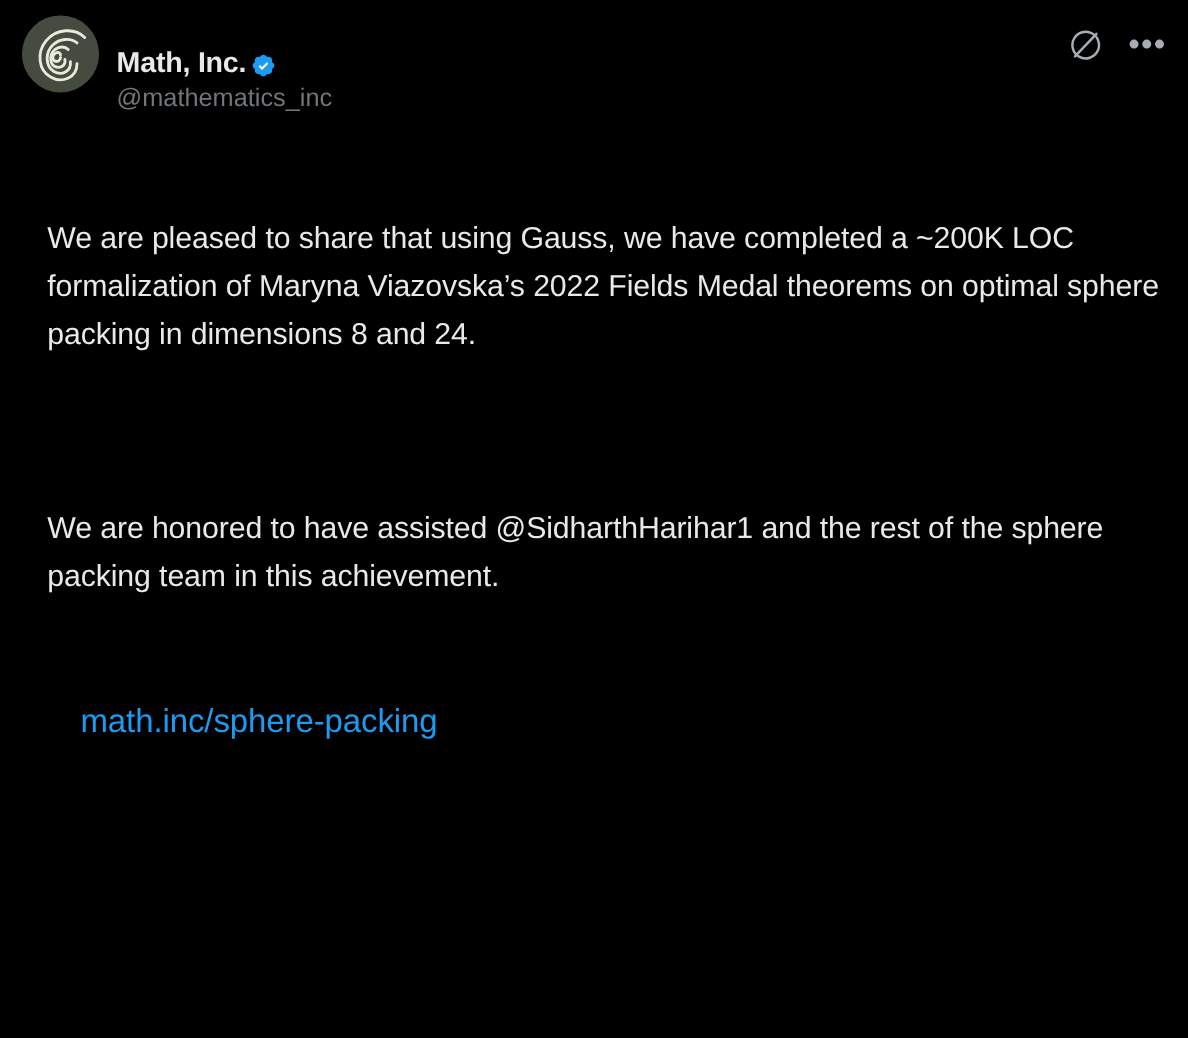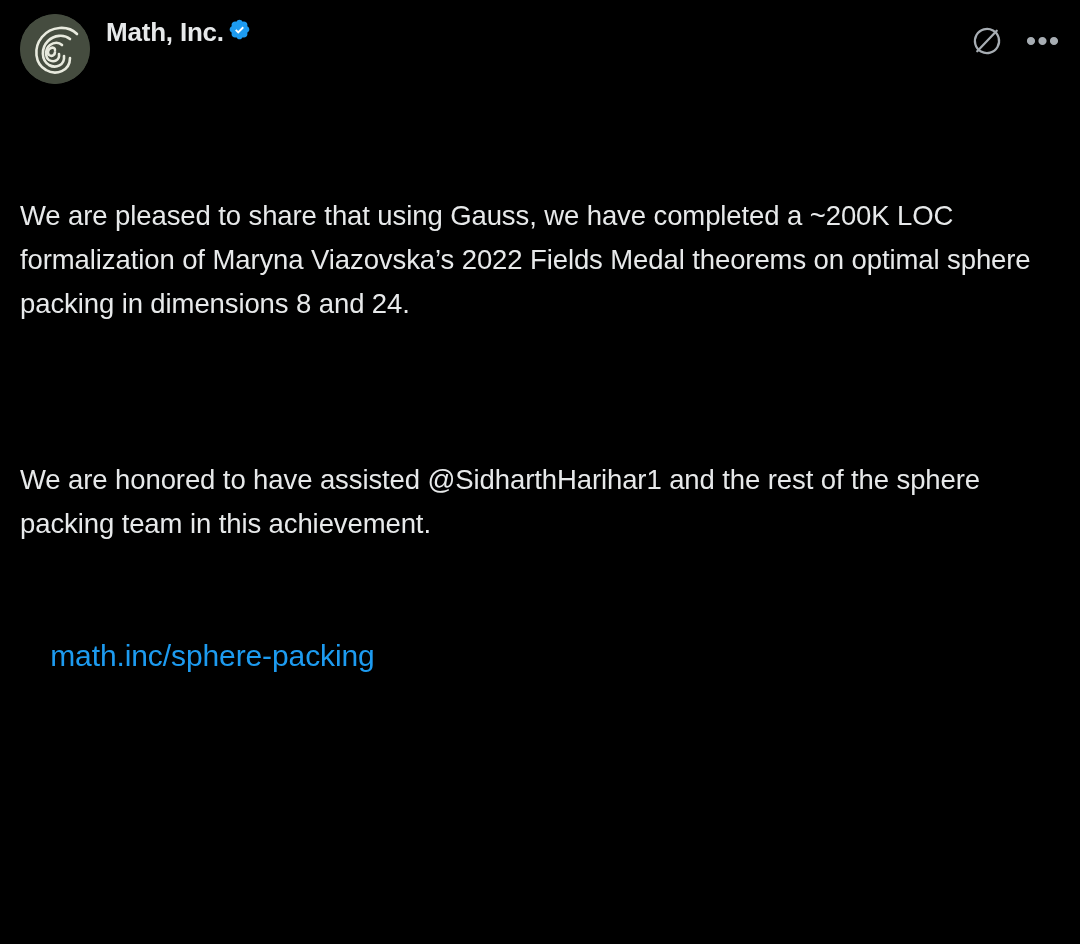--- a/index.html
+++ b/index.html
@@ -45,22 +45,23 @@
   .names {
     display: flex;
     flex-direction: column;
     justify-content: center;
     padding-top: 4px;
     flex: 1 1 auto;
     min-width: 0;
   }
   .name-row {
     display: flex;
-    align-items: flex-start;
+    align-items: flex-end;
     gap: 4px;
+    margin-top: 24px;
   }
   .display-name {
     font-size: 26px;
     font-weight: bold;
     color: #e7e9ea;
     letter-spacing: -0.2px;
     line-height: 1.1;
   }
   .verified {
     width: 23px;
@@ -100,20 +101,21 @@
 
   
   .body-text {
     margin-top: 14px;
     font-size: 27.5px;
     line-height: 44px;
     color: #e7e9ea;
     letter-spacing: -0.1px;
     white-space: pre-wrap;
     word-wrap: break-word;
+    margin-left: 23px;
   }
   .para { margin: 0 0 44px 0; }
   .para:last-child { margin-bottom: 0; }
 
   .link {
     color: #1d9bf0;
     text-decoration: none;
     font-size: 30px;
     line-height: 44px;
     display: inline-block;
@@ -140,20 +142,21 @@
     </div>
 
     <div class="names">
       <div class="name-row">
         <span class="display-name">Math, Inc.</span>
         <svg class="verified" viewBox="0 0 24 24">
           <path fill="#1d9bf0" d="M22.25 12c0-1.43-.88-2.67-2.19-3.34.46-1.39.2-2.9-.81-3.91s-2.52-1.27-3.91-.81C14.67 2.63 13.43 1.75 12 1.75s-2.67.88-3.34 2.19c-1.39-.46-2.9-.2-3.91.81s-1.27 2.52-.81 3.91C2.63 9.33 1.75 10.57 1.75 12s.88 2.67 2.19 3.34c-.46 1.39-.2 2.9.81 3.91s2.52 1.27 3.91.81c.67 1.31 1.91 2.19 3.34 2.19s2.67-.88 3.34-2.19c1.39.46 2.9.2 3.91-.81s1.27-2.52.81-3.91c1.31-.67 2.19-1.91 2.19-3.34z"></path>
           <path fill="#ffffff" d="M10.67 16.33l-3.3-3.3 1.41-1.41 1.89 1.89 4.55-4.55 1.41 1.41-5.96 5.96z"></path>
         </svg>
       </div>
+      <div class="handle">@mathematics_inc</div>
     </div>
 
     <div class="header-actions">
       <div class="icon-btn">
         <svg width="30" height="30" viewBox="0 0 24 24">
           <path fill="none" stroke="#a7adb3" stroke-width="1.8" d="M3.6 7.2A9 9 0 1 0 20.4 16.8 9 9 0 0 0 3.6 7.2z"></path>
           <path fill="none" stroke="#a7adb3" stroke-width="1.8" stroke-linecap="round" d="M4.2 20.2L19.8 3.8"></path>
         </svg>
       </div>
       <div class="icon-btn">

